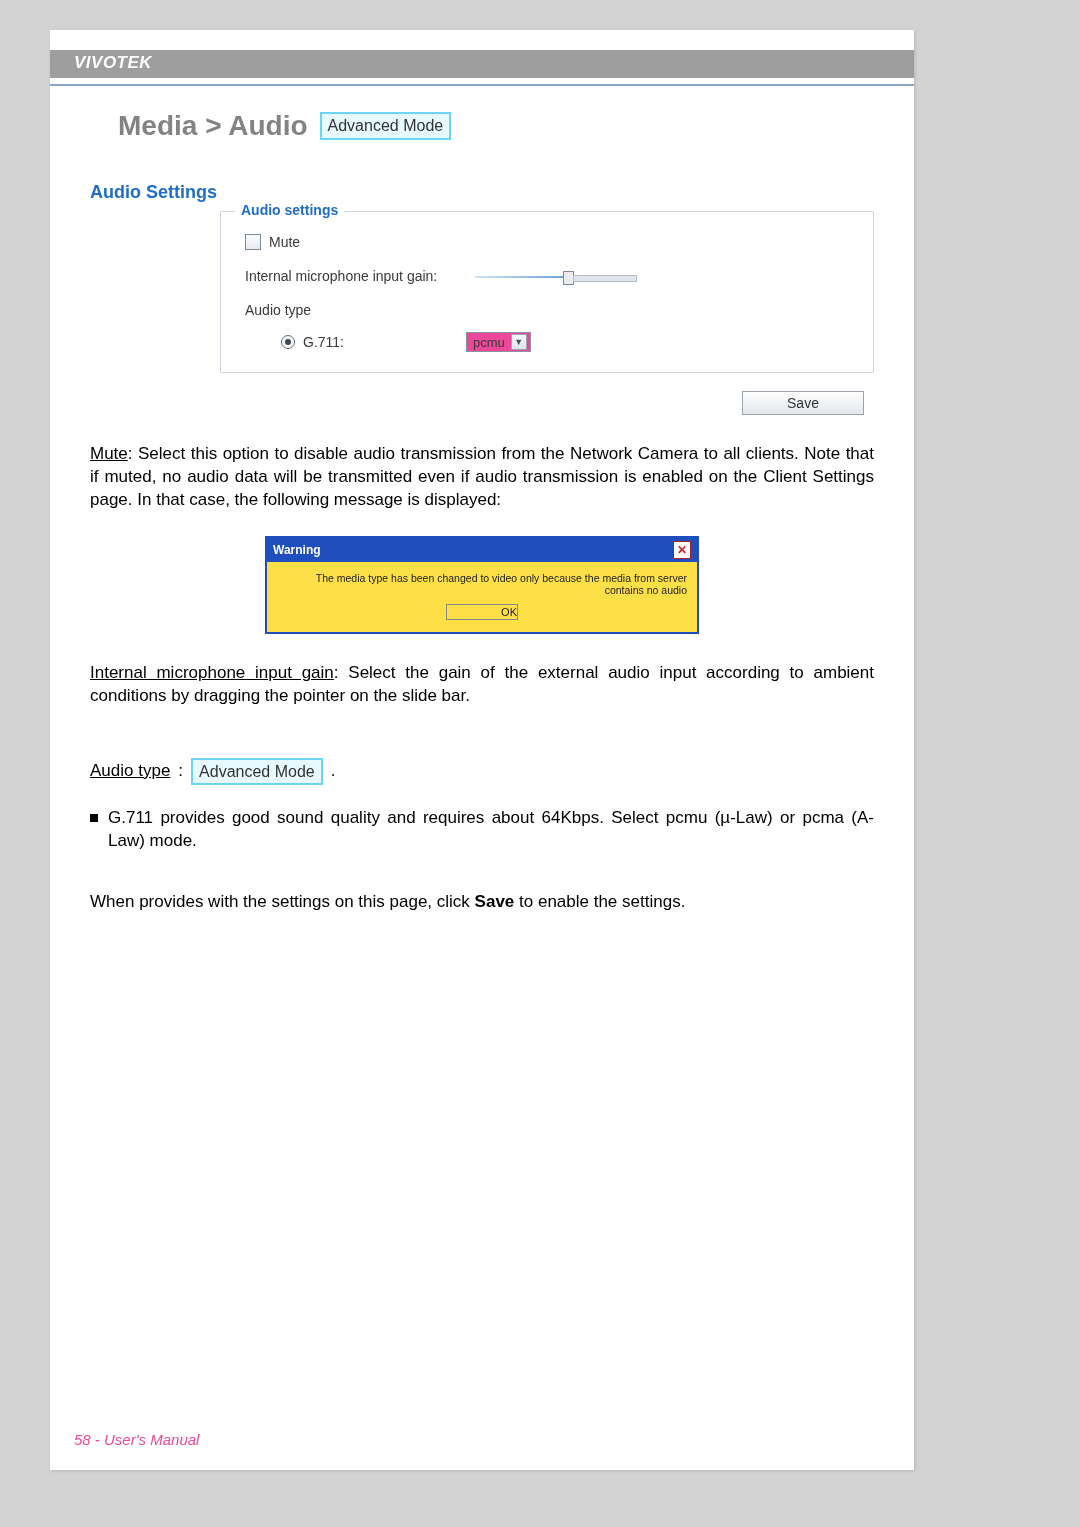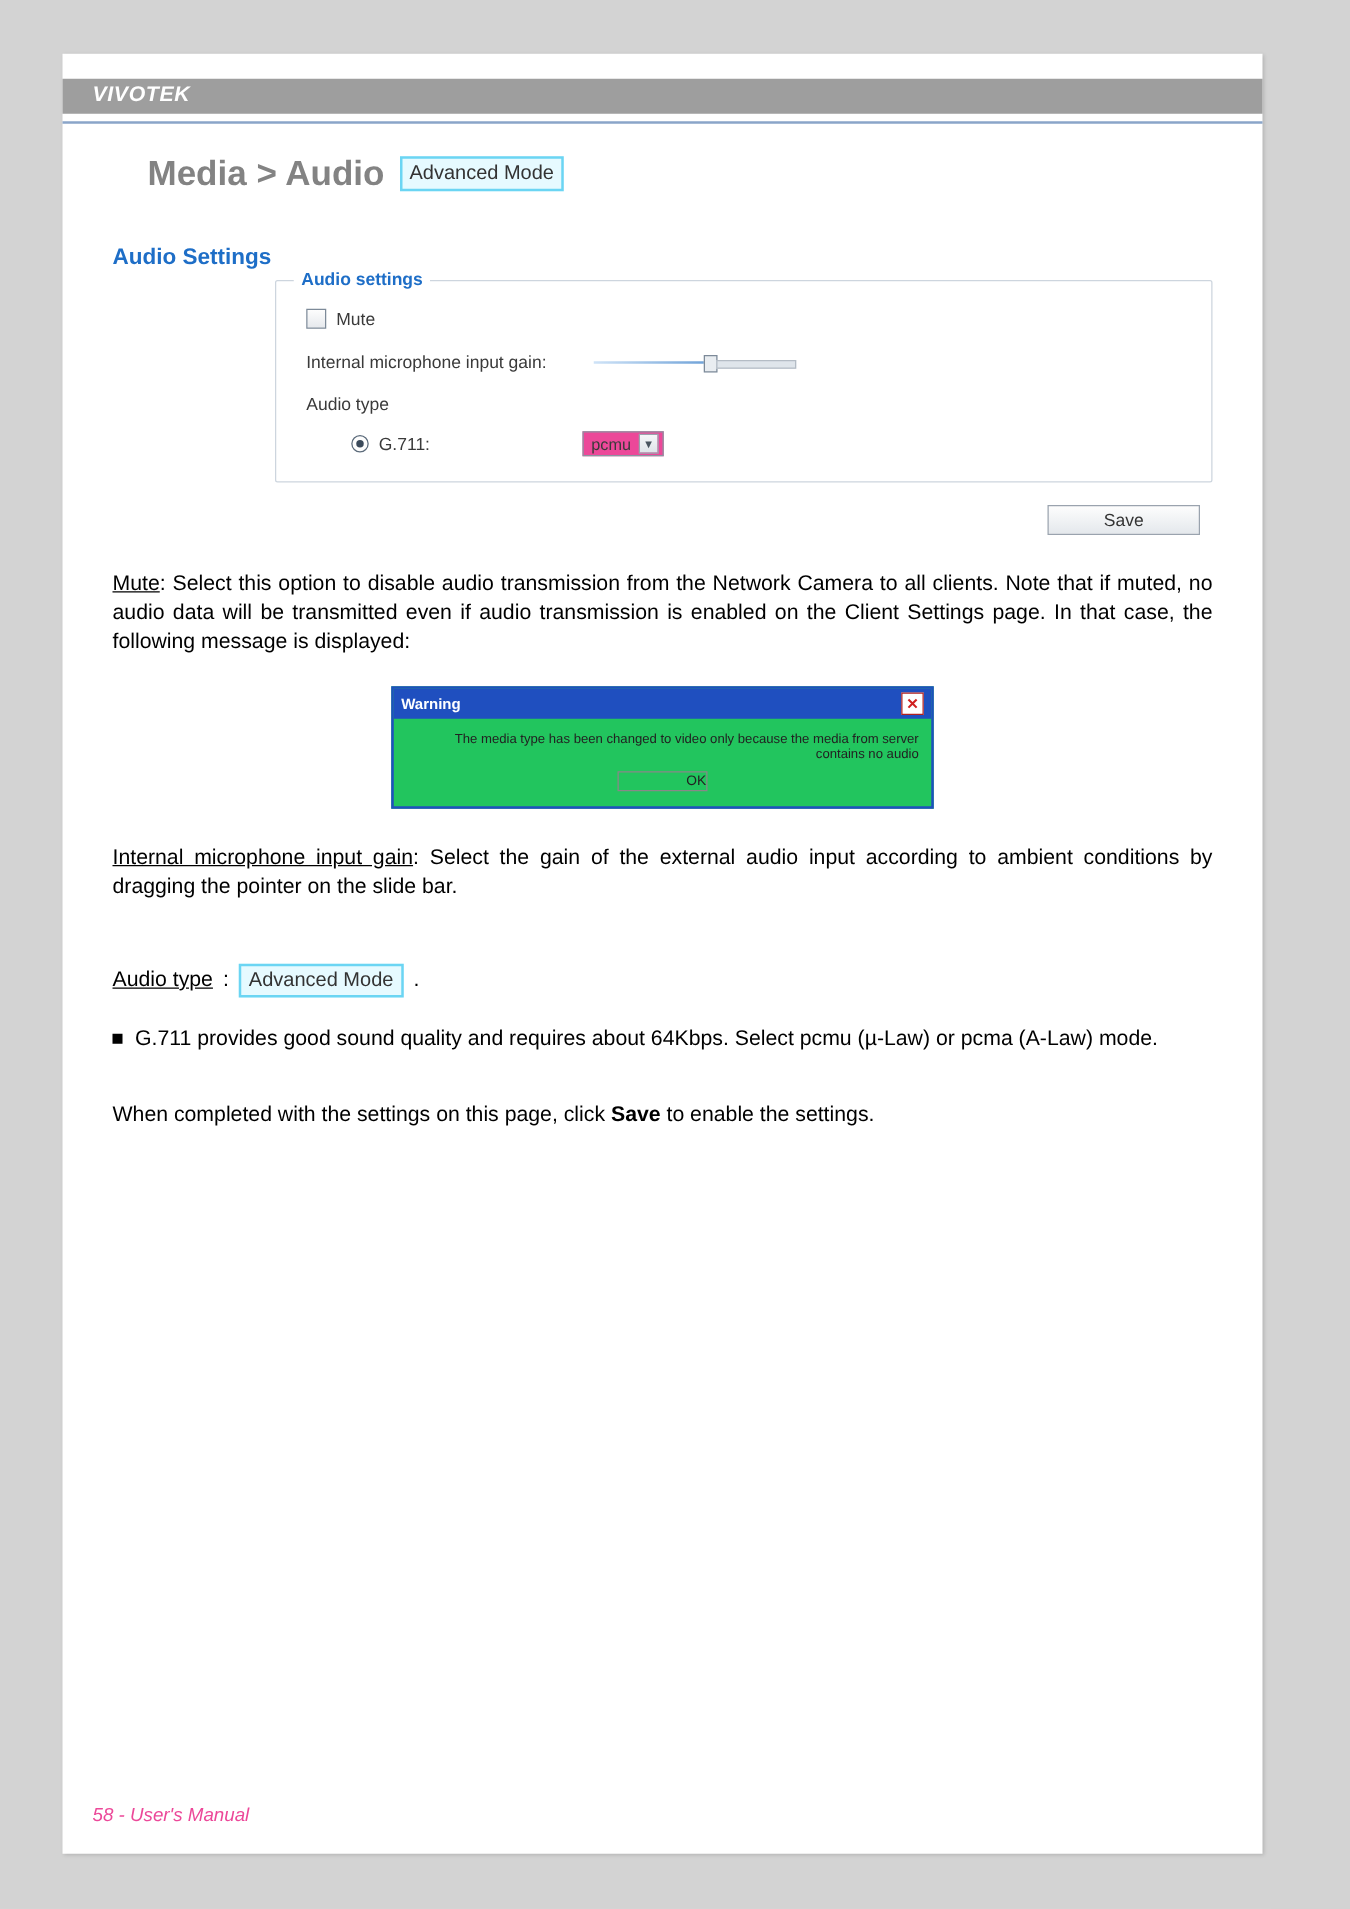--- a/index.html
+++ b/index.html
@@ -12,22 +12,22 @@
   .page {
     width: 1080px;
     height: 1527px;
     margin: 0 auto;
     background: #d3d3d3;
     position: relative;
   }
   .paper {
     position: absolute;
     left: 50px;
-    top: 43px;
-    width: 960px;
+    top: 30px;
+    width: 864px;
     height: 1440px;
     background: #fff;
     box-shadow: 1px 1px 3px rgba(0,0,0,0.15);
   }
   .top-band {
     position: absolute;
     left: 0; right: 0;
     top: 20px;
     height: 28px;
     background: #9e9e9e;
@@ -213,21 +213,21 @@
     text-align: justify;
     margin-top: 28px;
   }
   .u {
     text-decoration: underline;
   }
   .warning-box {
     width: 430px;
     margin: 24px auto 0 auto;
     border: 2px solid #1f4fbf;
-    background: #22c55e;
+    background: #fde047;
   }
   .warn-title {
     background: #1f4fbf;
     color: #fff;
     font-size: 12px;
     font-weight: bold;
     padding: 3px 6px;
     display: flex;
     justify-content: space-between;
     align-items: center;
@@ -364,19 +364,19 @@
       </div>
 
       <div class="bullet-list">
         <div class="bullet-row">
           <div class="bullet-square"></div>
           <div>G.711 provides good sound quality and requires about 64Kbps. Select pcmu (µ-Law) or pcma (A-Law) mode.</div>
         </div>
       </div>
 
       <div class="paragraph" style="margin-top:38px; text-align:left;">
-        <span>When completed with the settings on this page, click </span><b>Save</b><span> to enable the settings.</span>
+        <span>When provides with the settings on this page, click </span><b>Save</b><span> to enable the settings.</span>
       </div>
     </div>
 
     <div class="footer">58 - User's Manual</div>
   </div>
 </div>
 
 </body></html>

